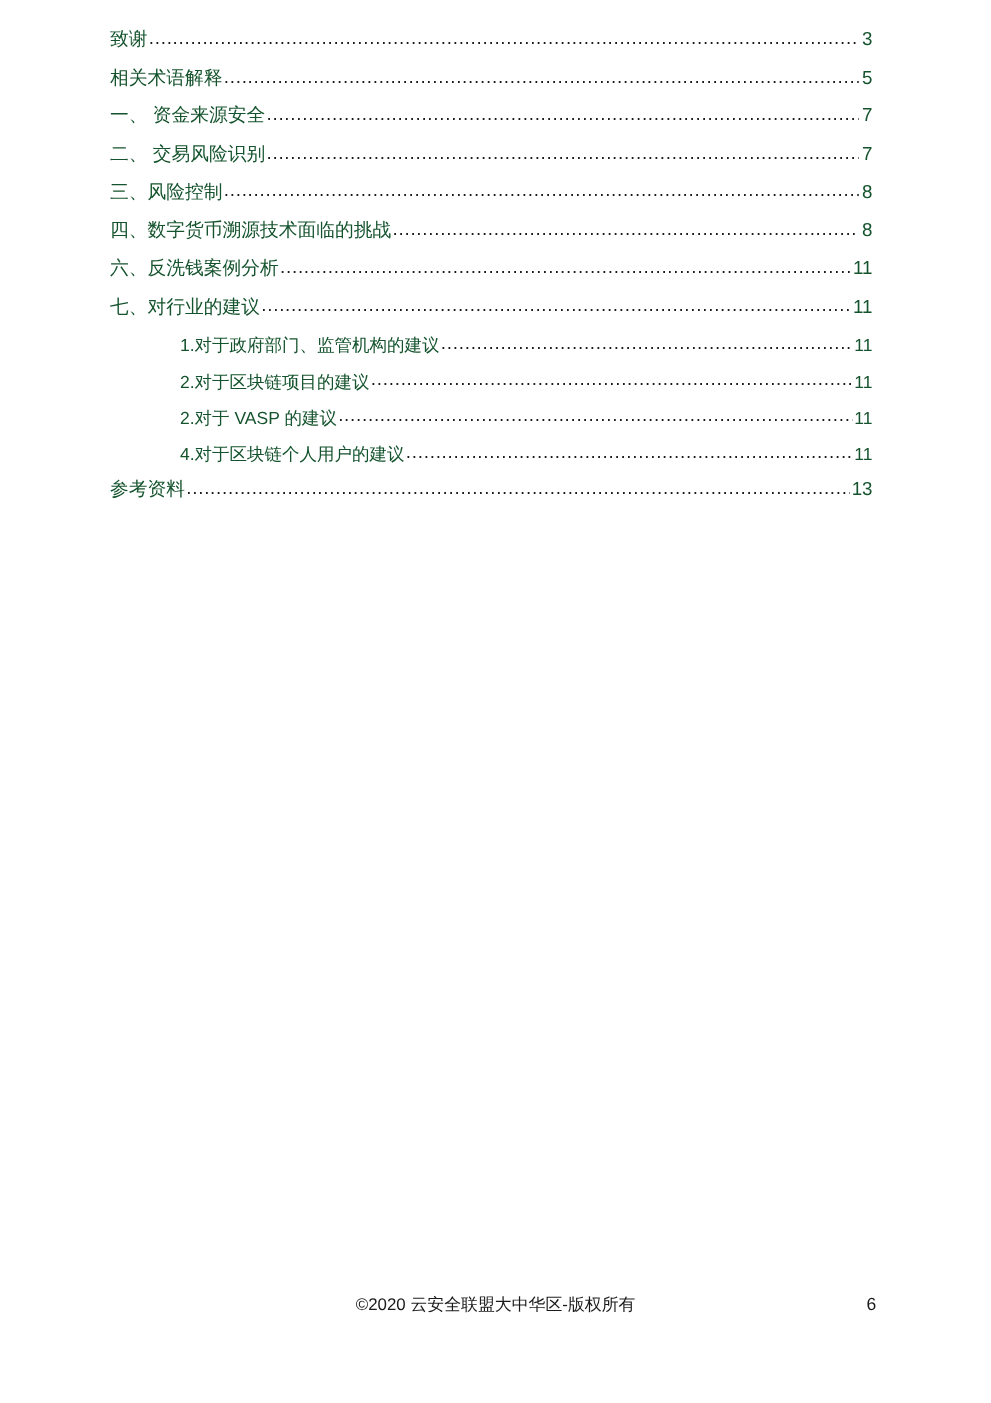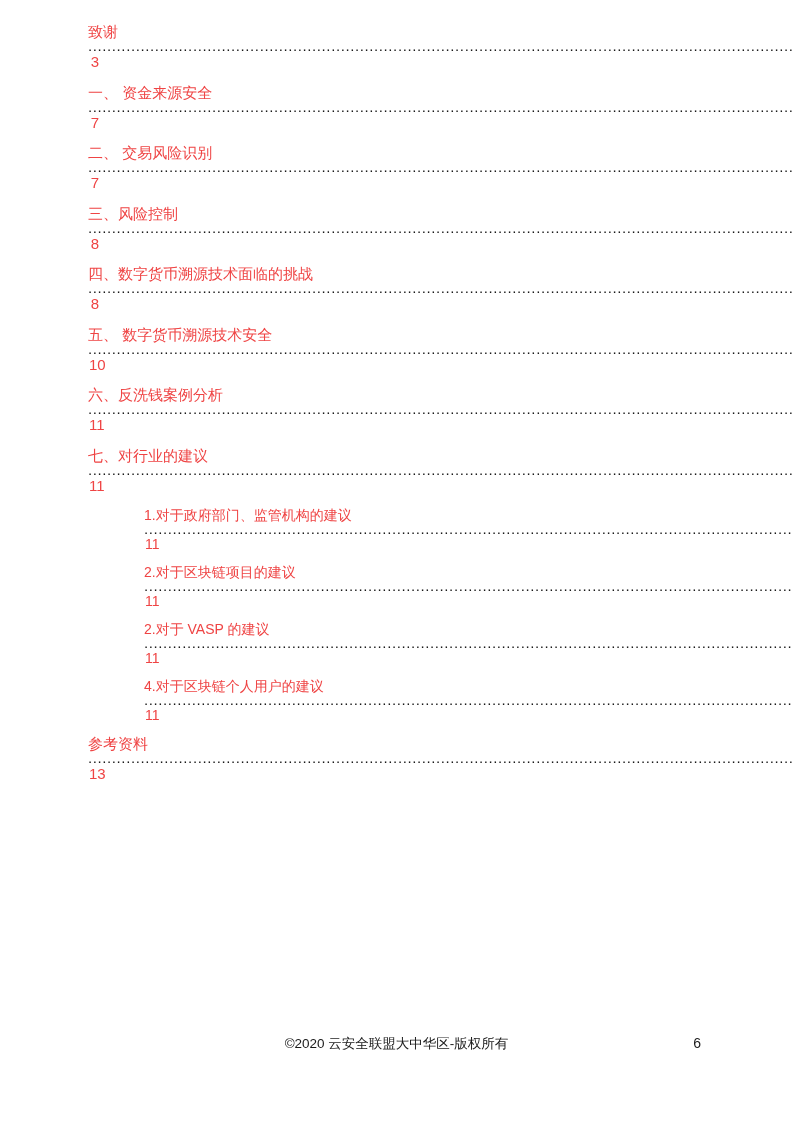--- a/index.html
+++ b/index.html
@@ -36,27 +36,26 @@
     letter-spacing: 2px;
     margin-top: 97px;
     margin-bottom: 0;
     color: #000;
   }
   .toc-list {
     margin-top: 24px;
   }
   .toc-row {
     display: flex;
-    align-items: flex-start;
+    align-items: center;
     font-size: 15px;
-    color: #ef4444;
+    color: #14532d;
     line-height: 1;
     margin-bottom: 15.5px;
     white-space: nowrap;
-    flex-direction: column;
   }
   .toc-row.lvl2 {
     font-size: 14px;
     margin-bottom: 14px;
   }
   .toc-row .label {
     flex: 0 0 auto;
     padding-right: 1px;
   }
   .toc-row .dots {
@@ -109,43 +108,43 @@
 
 <div class="page">
   <div class="content">
     <div class="toc-list" id="toc-list">
         <div class="toc-row indent-1">
           <span class="label">致谢</span>
           <span class="dots"></span>
           <span class="pageno">3</span>
         </div>
         <div class="toc-row indent-1">
+          <span class="label">相关术语解释</span>
+          <span class="dots"></span>
+          <span class="pageno">5</span>
+        </div>
+        <div class="toc-row indent-1">
           <span class="label">一、 资金来源安全</span>
           <span class="dots"></span>
           <span class="pageno">7</span>
         </div>
         <div class="toc-row indent-1">
           <span class="label">二、 交易风险识别</span>
           <span class="dots"></span>
           <span class="pageno">7</span>
         </div>
         <div class="toc-row indent-1">
           <span class="label">三、风险控制</span>
           <span class="dots"></span>
           <span class="pageno">8</span>
         </div>
         <div class="toc-row indent-1">
           <span class="label">四、数字货币溯源技术面临的挑战</span>
           <span class="dots"></span>
           <span class="pageno">8</span>
-        </div>
-        <div class="toc-row indent-1">
-          <span class="label">五、 数字货币溯源技术安全</span>
-          <span class="dots"></span>
-          <span class="pageno">10</span>
         </div>
         <div class="toc-row indent-1">
           <span class="label">六、反洗钱案例分析</span>
           <span class="dots"></span>
           <span class="pageno">11</span>
         </div>
         <div class="toc-row indent-1">
           <span class="label">七、对行业的建议</span>
           <span class="dots"></span>
           <span class="pageno">11</span>

